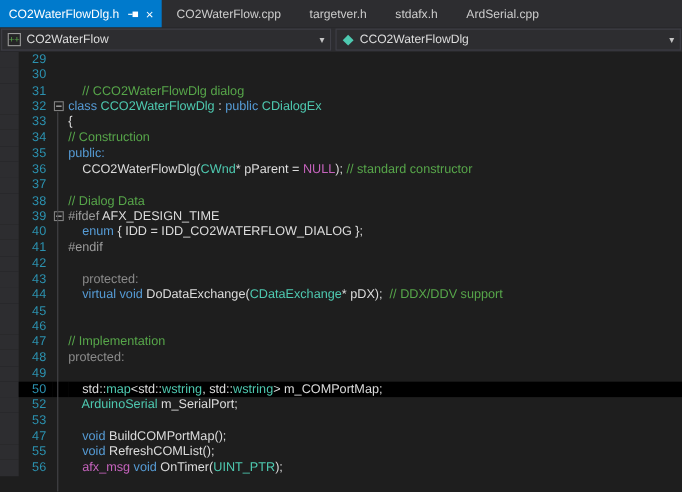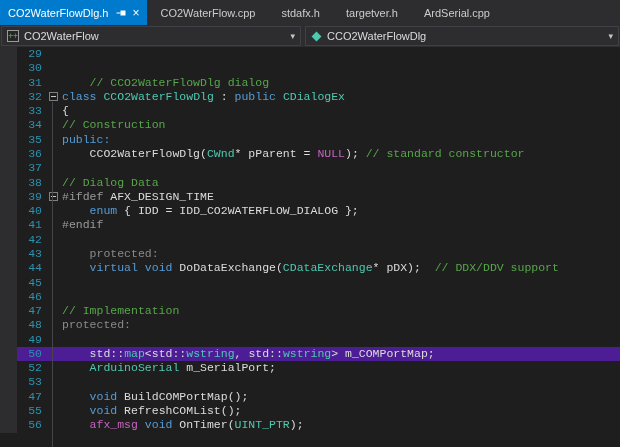--- a/index.html
+++ b/index.html
@@ -36,28 +36,28 @@
     display:inline-flex; align-items:center; justify-content:center; flex:none;
   }
   .proj-glyph { color:#57A64A; font-size:8px; line-height:8px; font-family:"DejaVu Sans Mono", monospace; }
   .class-icon {
     width:7px; height:7px; background:#4EC9B0; transform:rotate(45deg);
     display:inline-block; flex:none; margin:0 2px;
   }
   
   .editor {
     position:relative; height:400px;
-    font-family:Liberation Mono, monospace; font-size:11.5px; color:#DCDCDC;
+    font-family:Liberation Sans, sans-serif; font-size:11.5px; color:#DCDCDC;
   }
   .row { display:flex; height:14.286px; line-height:14.286px; white-space:pre; }
   .strip { width:17px; flex:none; background:#2D2D30; }
   .ln { width:31px; flex:none; text-align:right; padding-right:6px; color:#2B91AF; }
   .fold { width:14px; flex:none; position:relative; }
   .code { flex:1; }
-  .row.cur .ln, .row.cur .fold, .row.cur .code { background:#4c1d95; }
+  .row.cur .ln, .row.cur .fold, .row.cur .code { background:#000000; }
   .minusbox {
     position:absolute; left:1px; top:2px; width:9px; height:9px;
     border:1px solid #808080; background:#1E1E1E; display:block;
   }
   .minusbox::after {
     content:""; position:absolute; left:1px; top:3px; width:5px; height:1px; background:#C8C8C8;
   }
   .structline {
     position:absolute; left:52px; top:55px; bottom:0; width:1px;
     background:#454549; pointer-events:none; z-index:3;
@@ -76,24 +76,24 @@
 <div class="tabbar">
     <div class="tab active">
       <span class="tab-label">CO2WaterFlowDlg.h</span>
       <span class="pin-icon"></span>
       <span class="close-icon">×</span>
     </div>
     <div class="tab">
       <span class="tab-label">CO2WaterFlow.cpp</span>
     </div>
     <div class="tab">
-      <span class="tab-label">stdafx.h</span>
+      <span class="tab-label">targetver.h</span>
     </div>
     <div class="tab">
-      <span class="tab-label">targetver.h</span>
+      <span class="tab-label">stdafx.h</span>
     </div>
     <div class="tab">
       <span class="tab-label">ArdSerial.cpp</span>
     </div>
   </div>
 
 <div class="navbar">
   <div class="combo combo-left">
     <span class="proj-icon">
         <span class="proj-glyph">++</span>

